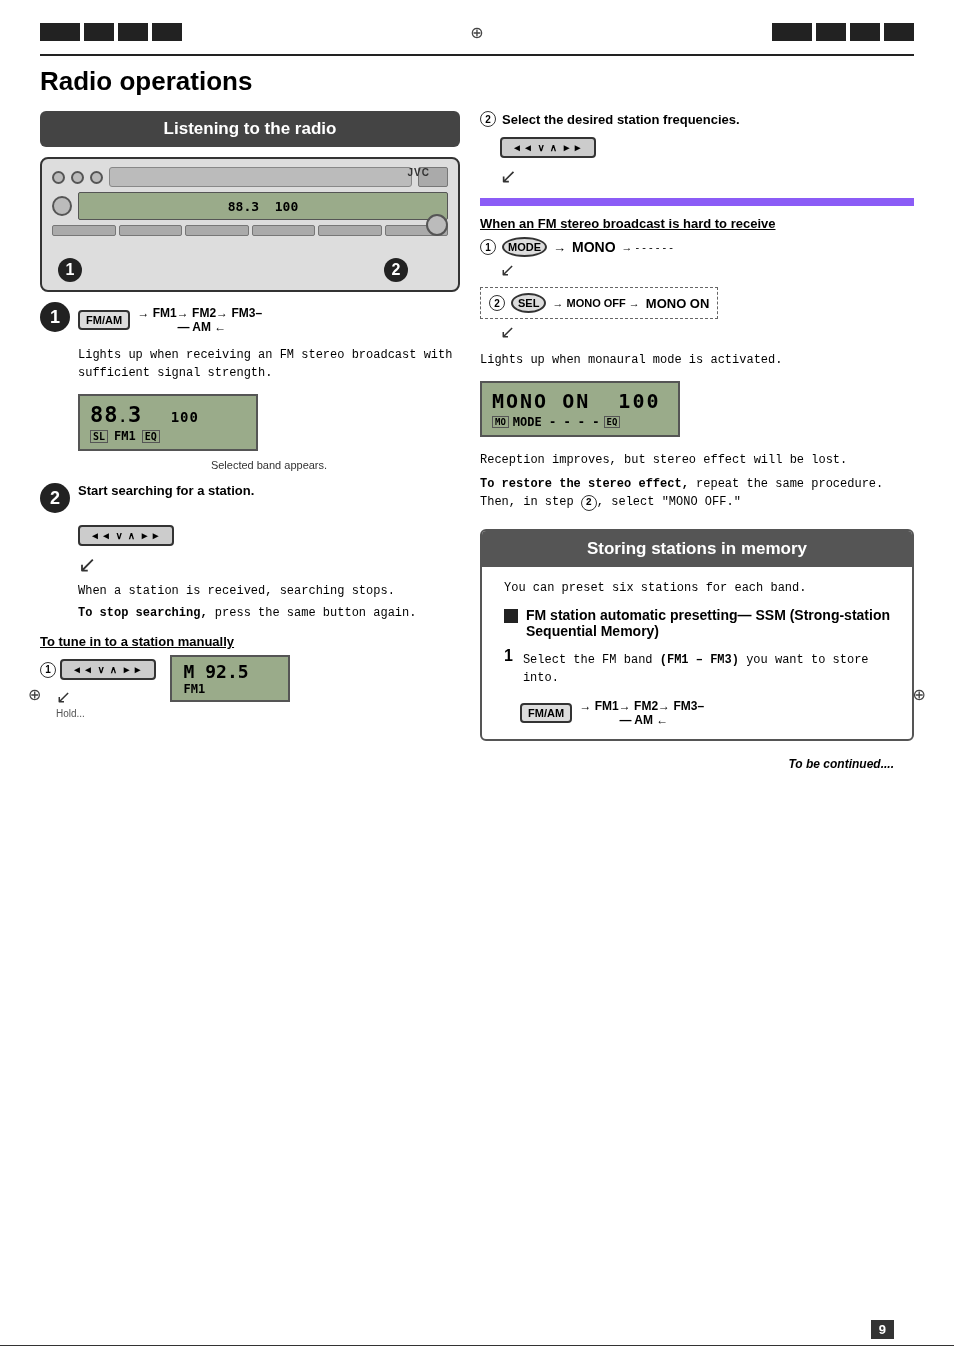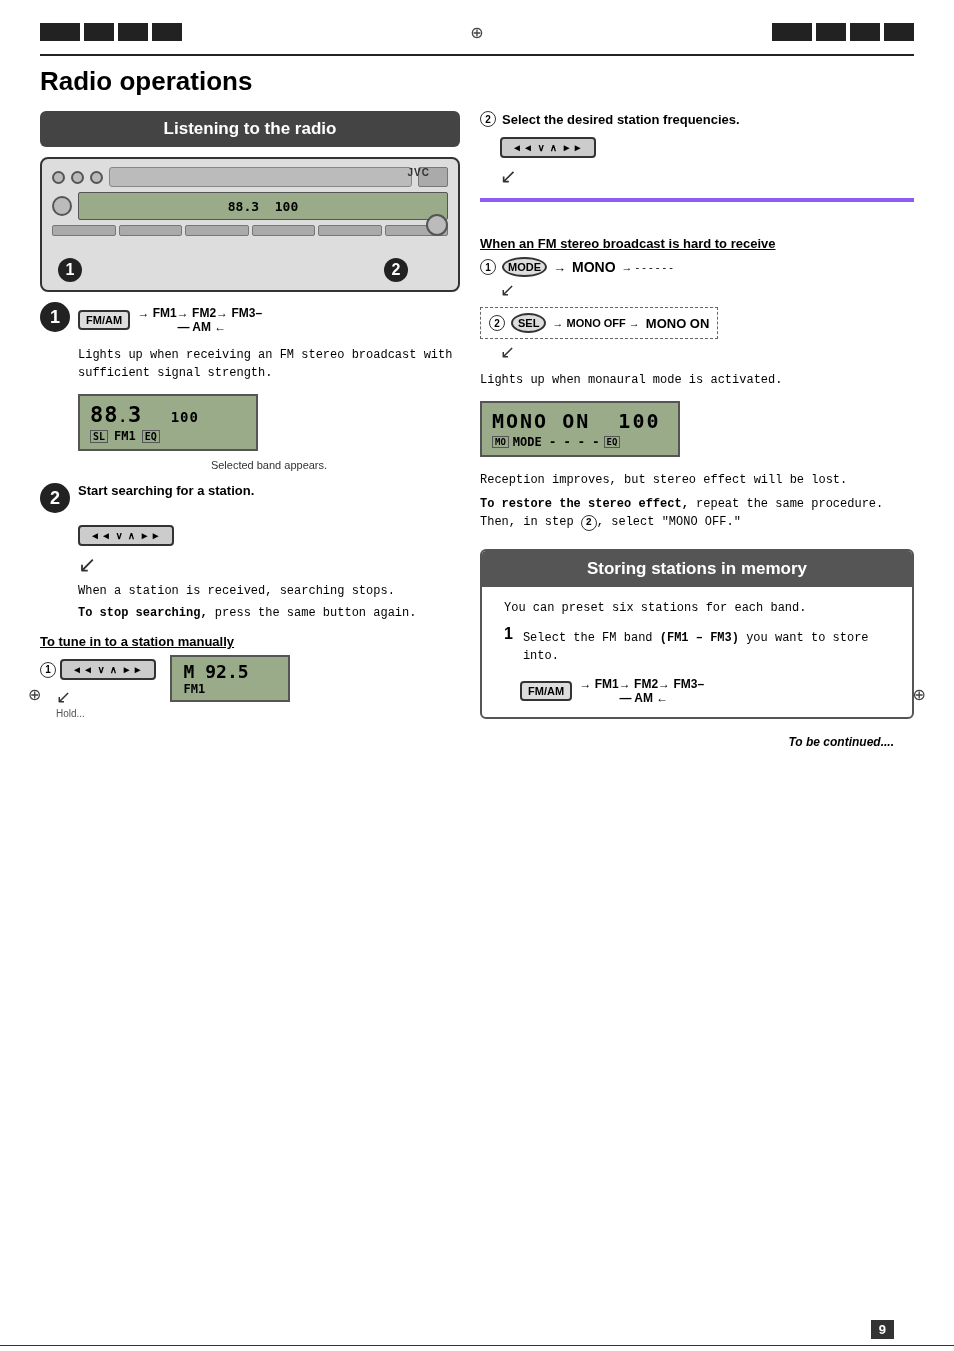--- a/index.html
+++ b/index.html
@@ -561,21 +561,21 @@
           <div class="step-label">
             <span class="step-circle-sm">2</span>
             <span class="step-desc">Select the desired station frequencies.</span>
           </div>
           <div style="margin-left:20px;">
             <div class="seek-btn-box">◄◄ ∨ ∧ ►►</div>
             <div style="margin-top:2px; font-size:20px; color:#333;">↙</div>
           </div>
         </div>
 
-        <div style="margin-top:8px; border-top:4px solid #8b5cf6; padding-top:24px;">
+        <div style="margin-top:8px; border-top:8px solid #8b5cf6; padding-top:0;">
           <div class="sub-heading">When an FM stereo broadcast is hard to receive</div>
 
           <div style="margin-top:6px;">
             <div style="display:flex; align-items:center; gap:6px;">
               <span class="step-circle-sm">1</span>
               <span class="mode-btn">MODE</span>
               <span style="font-weight:bold;">→</span>
               <span style="font-weight:bold; font-size:14px;">MONO</span>
               <span style="font-size:11px;">→ - - - - - -</span>
             </div>
@@ -610,20 +610,24 @@
           <p class="body-text" style="margin-top:6px;">
             <strong>To restore the stereo effect,</strong> repeat the same procedure. Then, in step <span style="display:inline-flex; align-items:center; justify-content:center; width:16px; height:16px; border-radius:50%; border:1.5px solid #333; font-size:10px; font-weight:bold;">2</span>, select "MONO OFF."
           </p>
         </div>
 
         <div style="margin-top:18px; border: 2px solid #555; border-radius:6px; overflow:hidden;">
           <div class="storing-section-box" style="margin:0; border-radius:0;">Storing stations in memory</div>
           <div style="padding:8px 22px;">
             <p class="body-text">You can preset six stations for each band.</p>
 
+            <div class="fm-station-heading" style="margin-top:10px;">
+              <div class="black-square"></div>
+              <div class="fm-heading-text">FM station automatic presetting— SSM (Strong-station Sequential Memory)</div>
+            </div>
 
             <div style="margin-top:8px;">
               <div style="display:flex; align-items:flex-start; gap:6px;">
                 <span class="step-num-bold">1</span>
                 <span class="body-text">Select the FM band <strong>(FM1 – FM3)</strong> you want to store into.</span>
               </div>
 
               <div style="margin-top:8px; margin-left:16px;">
                 <div class="fm-sequence">
                   <span class="fm-am-box">FM/AM</span>

